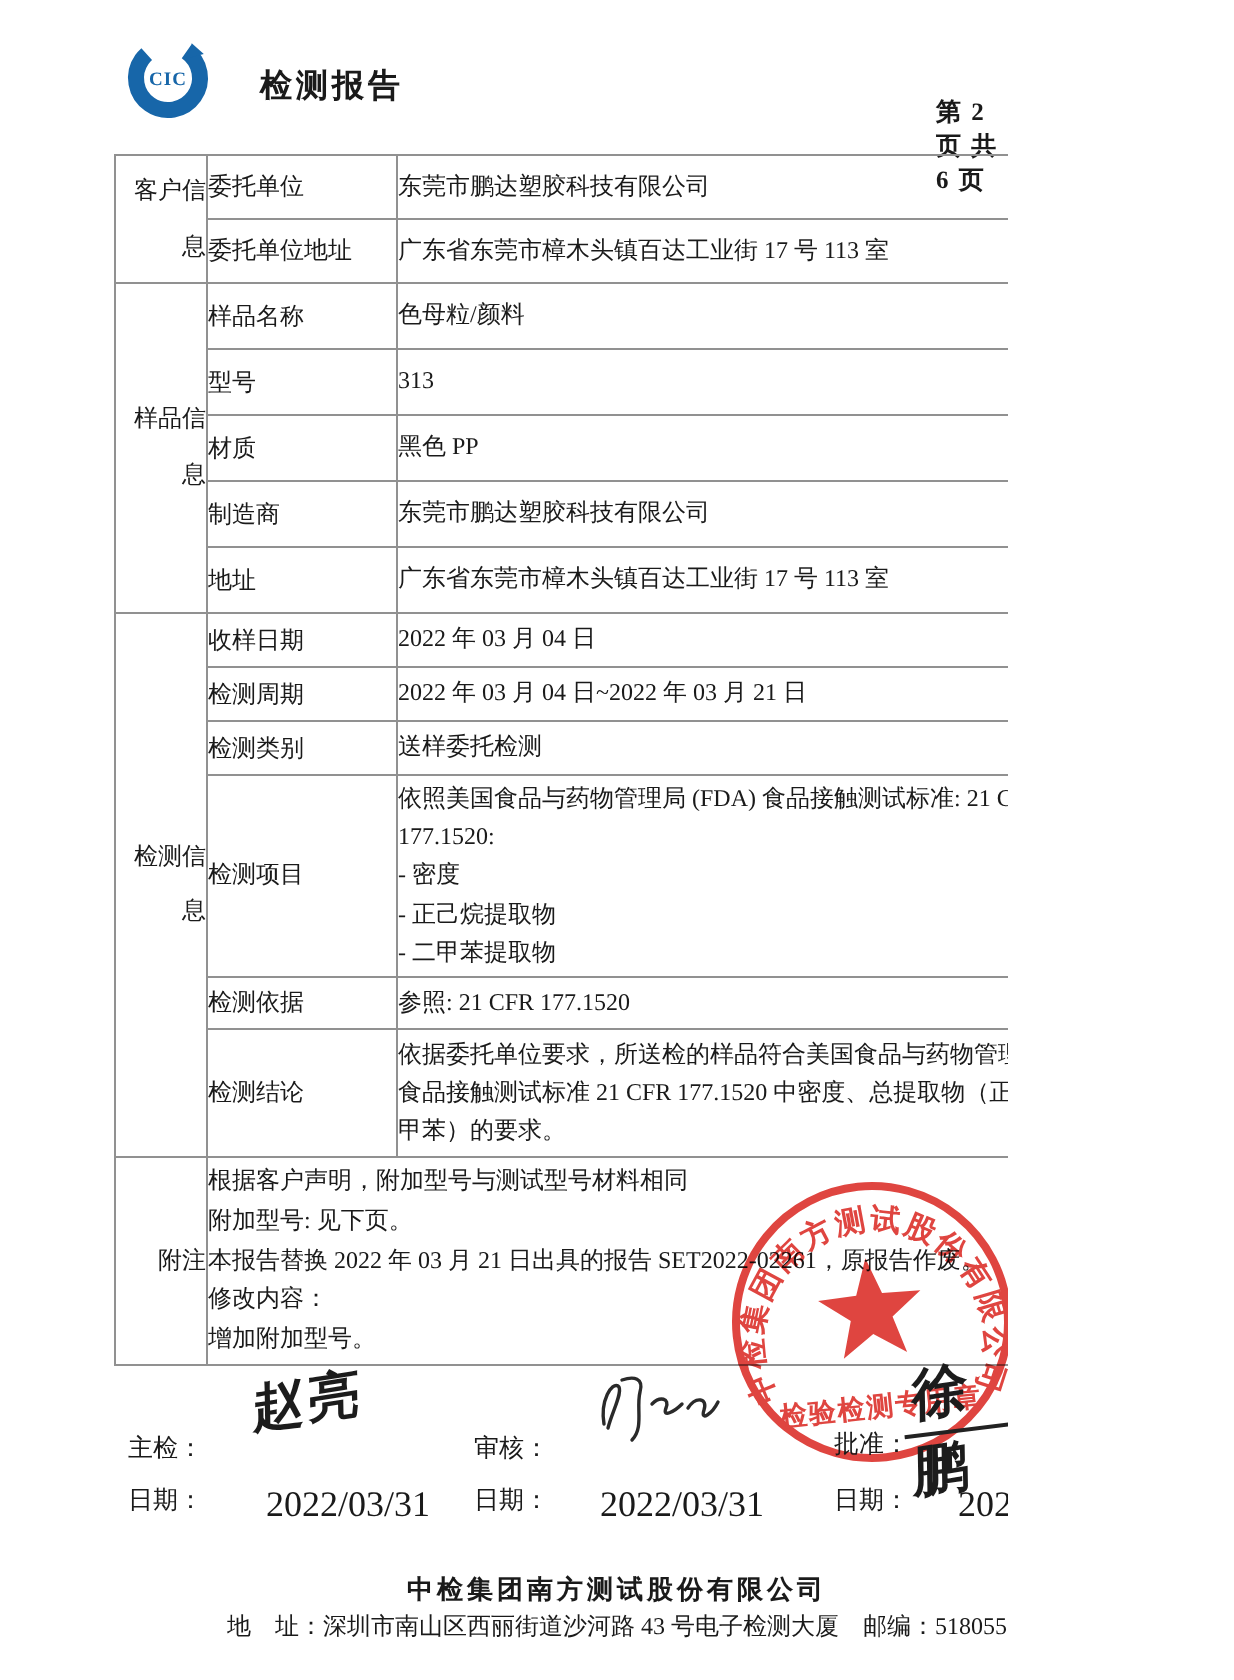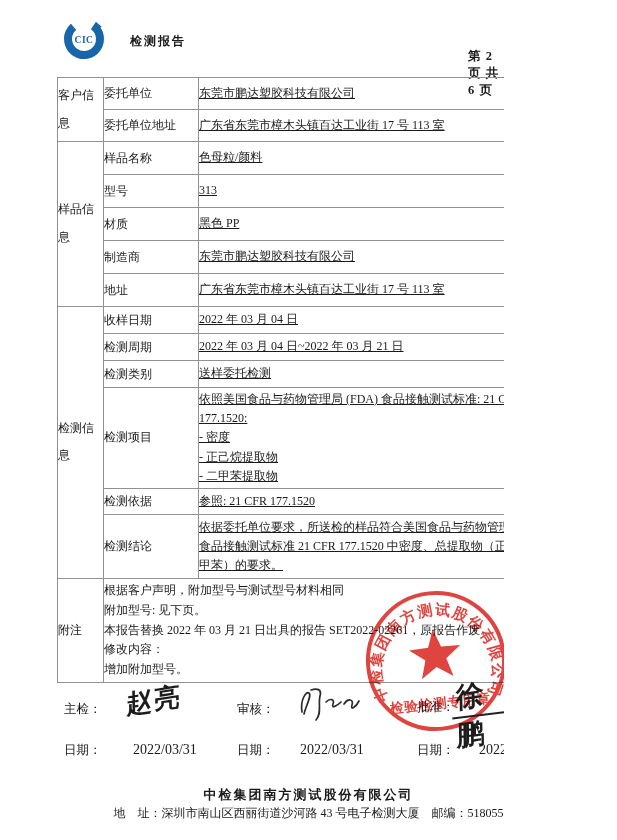--- a/index.html
+++ b/index.html
@@ -2,44 +2,44 @@
 <html><head>
 <meta charset="utf-8">
 <style>
   html,body{margin:0;padding:0;background:#ffffff;}
   .page{
     position:relative;width:504px;height:840px;background:#fff;overflow:hidden;
     font-family:"Liberation Serif","DejaVu Serif",serif;color:#1a1a1a;
   }
   
   .logo{position:absolute;left:61px;top:16px;width:46px;height:46px;}
-  .hdr-title{position:absolute;left:130px;top:33px;font-size:12px;font-weight:bold;letter-spacing:2px;}
+  .hdr-title{position:absolute;left:130px;top:33px;font-size:16px;font-weight:bold;letter-spacing:2px;}
   .hdr-no{position:absolute;left:236px;top:34px;font-size:12.5px;font-weight:bold;}
   .hdr-page{position:absolute;left:468px;top:34px;font-size:12.5px;font-weight:bold;letter-spacing:1px;margin-top:14px;}
   
   table.report{
     position:absolute;left:57px;top:77px;width:506px;
     border-collapse:collapse;table-layout:fixed;font-size:12px;
   }
   table.report td{border:1px solid #919191;vertical-align:middle;padding:2px 0;}
   col.c1{width:46px;} col.c2{width:95px;} col.c3{width:365px;}
-  td.sec{text-align:left;word-break:break-all;line-height:2.3;padding:0 10px;}
+  td.sec{text-align:right;word-break:break-all;line-height:2.3;padding:0 10px;}
   td.fld{padding-left:12px;}
-  td.val{padding-left:13px;padding-right:8px;line-height:1.6;text-decoration:underline;}
+  td.val{padding-left:13px;padding-right:8px;line-height:1.6;}
   td.pre{white-space:pre-line;}
   .r32{height:32px}.r33{height:33px}.r27{height:27px}.r88{height:88px}.r26{height:26px}.r64{height:64px}.r96{height:96px}
   td.note{padding:6px 12px;line-height:1.65;white-space:pre-line;vertical-align:top;}
   
   .stamp{position:absolute;left:362px;top:584px;width:148px;height:154px;mix-blend-mode:multiply;opacity:.92;transform:rotate(-6deg);}
   
-  .sig-label{position:absolute;font-size:12.5px;}
+  .sig-label{position:absolute;font-size:12.5px;margin-top:15px;}
   .sig-name{position:absolute;font-size:26px;font-weight:600;color:#1c1c1c;transform:rotate(-9deg) skewX(-8deg);letter-spacing:2px;}
   .sig-underline{position:absolute;height:2px;background:#222;transform:rotate(-7deg);}
   .date-label{position:absolute;font-size:12.5px;text-align:right;}
-  .date-val{position:absolute;font-size:14px;}
+  .date-val{position:absolute;font-size:18px;}
   
   .ft-company{position:absolute;left:0;top:786px;width:617px;text-align:center;font-size:13px;font-weight:bold;letter-spacing:2px;}
   .ft-line{position:absolute;left:0;width:617px;text-align:center;font-size:12px;}
   .ft-addr{top:805px;}
   .ft-web{top:821px;}
   a.weblink{color:#0000cc;text-decoration:underline;font-family:"Liberation Mono","DejaVu Sans Mono",monospace;font-size:11.5px;}
 </style>
 </head>
 <body>
 

